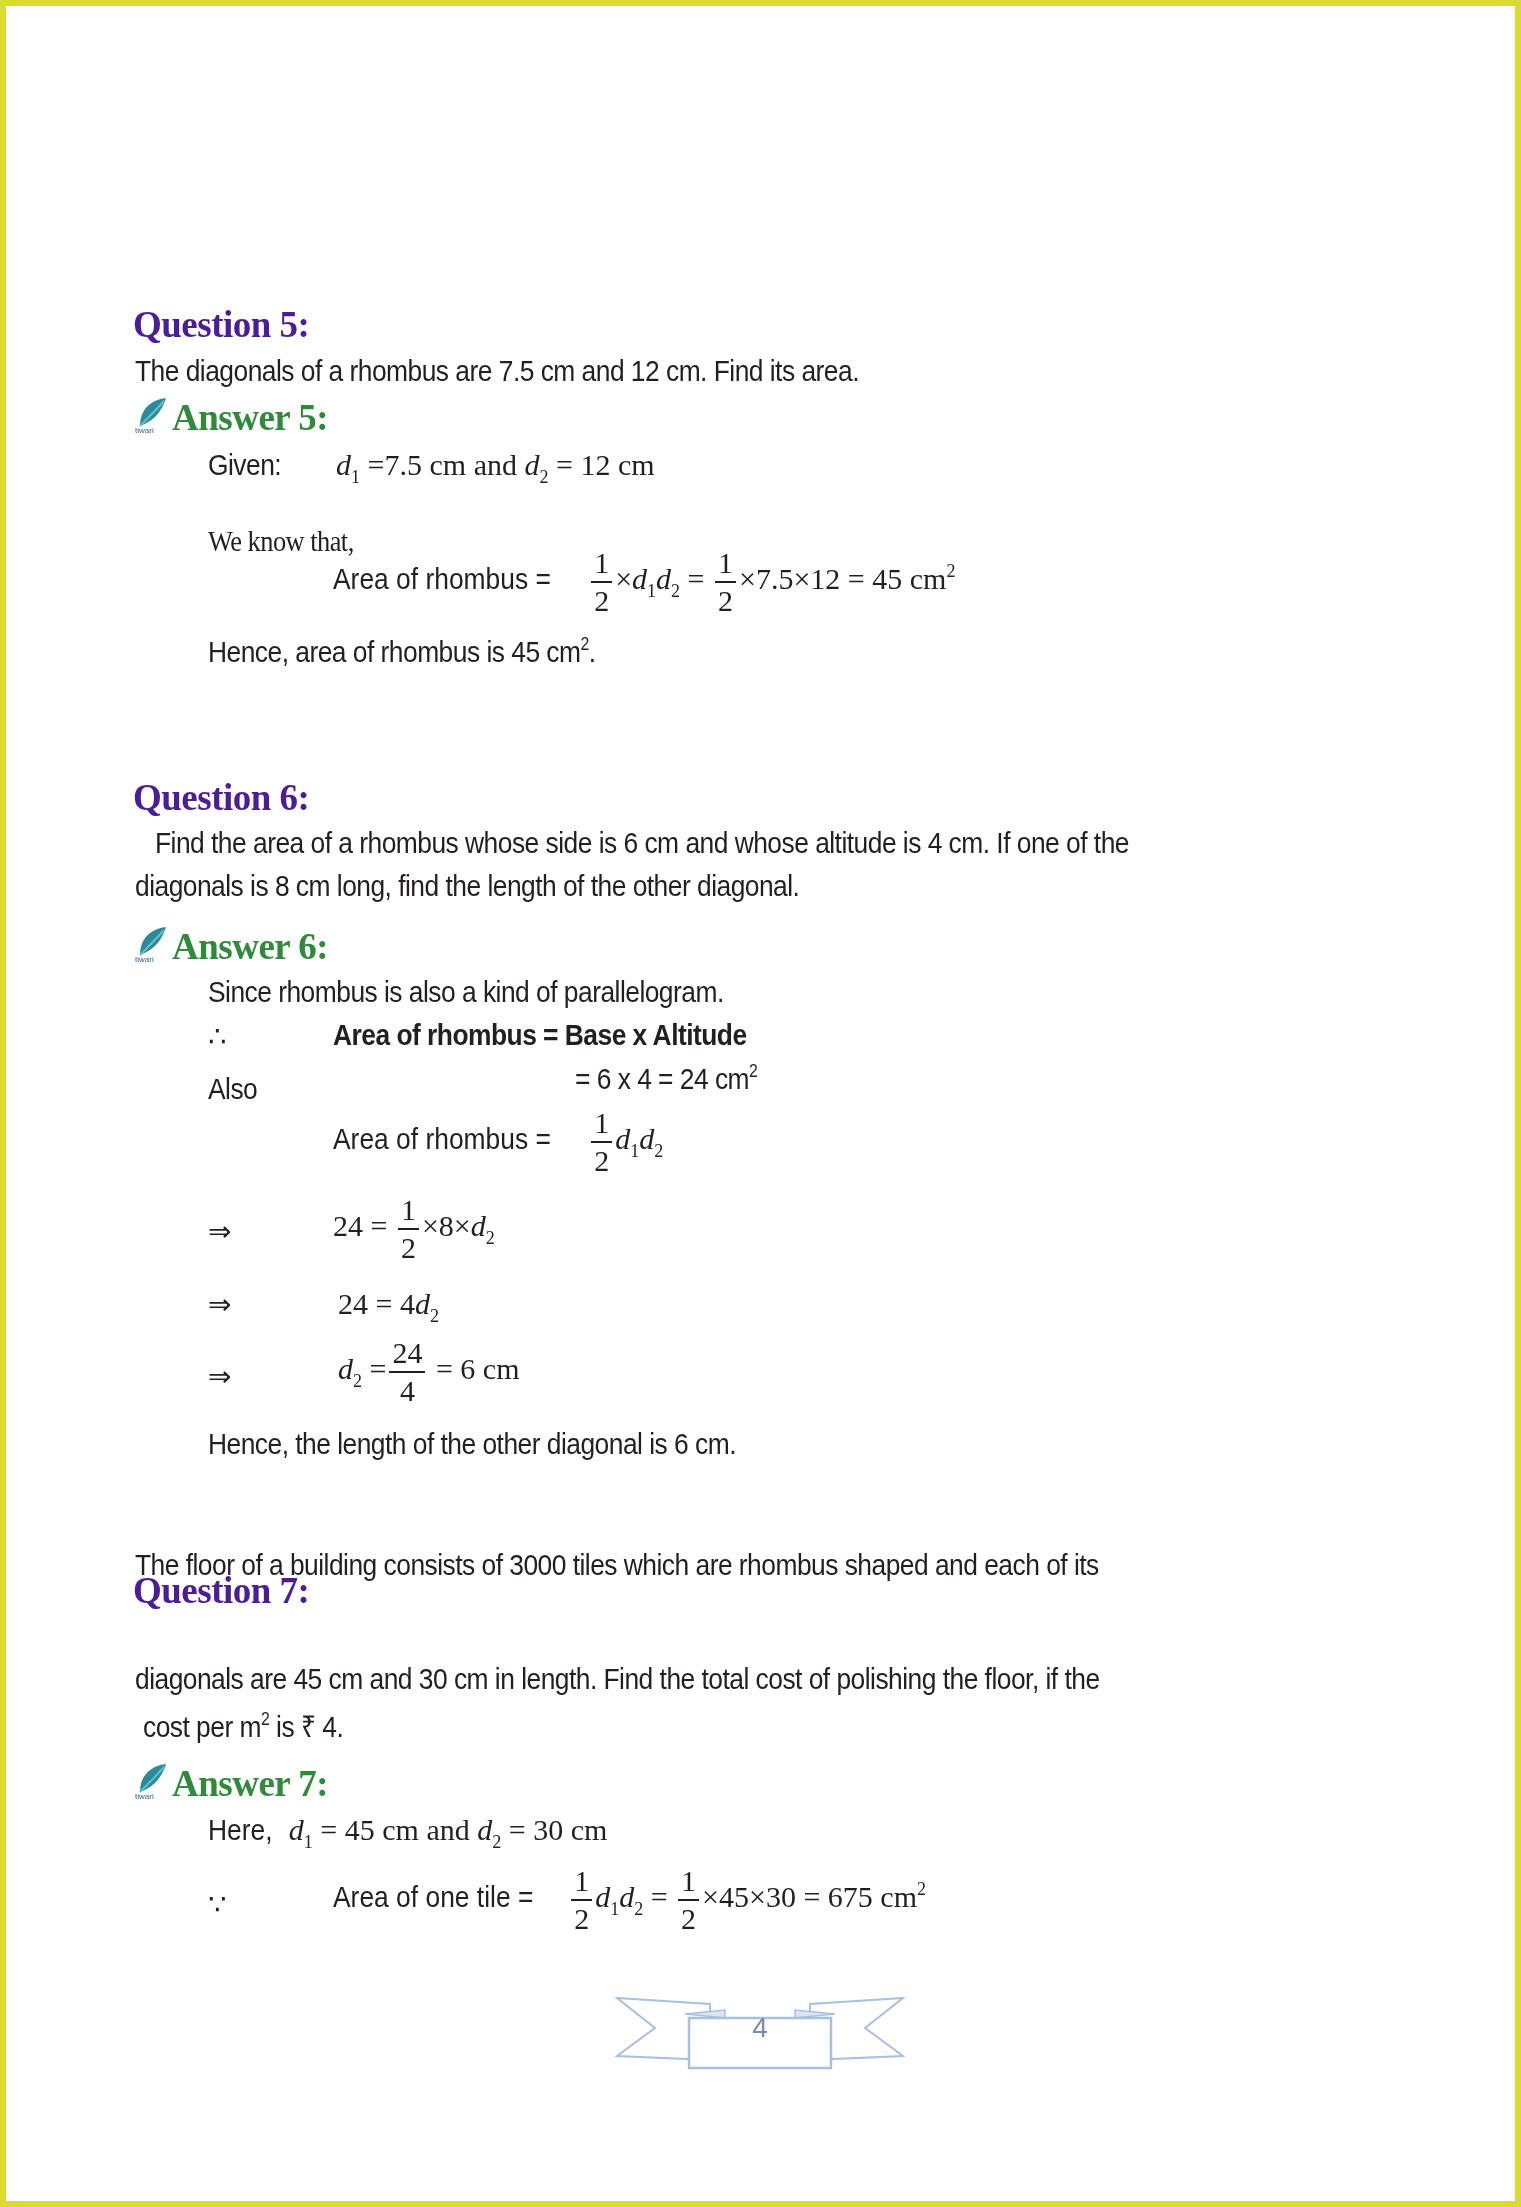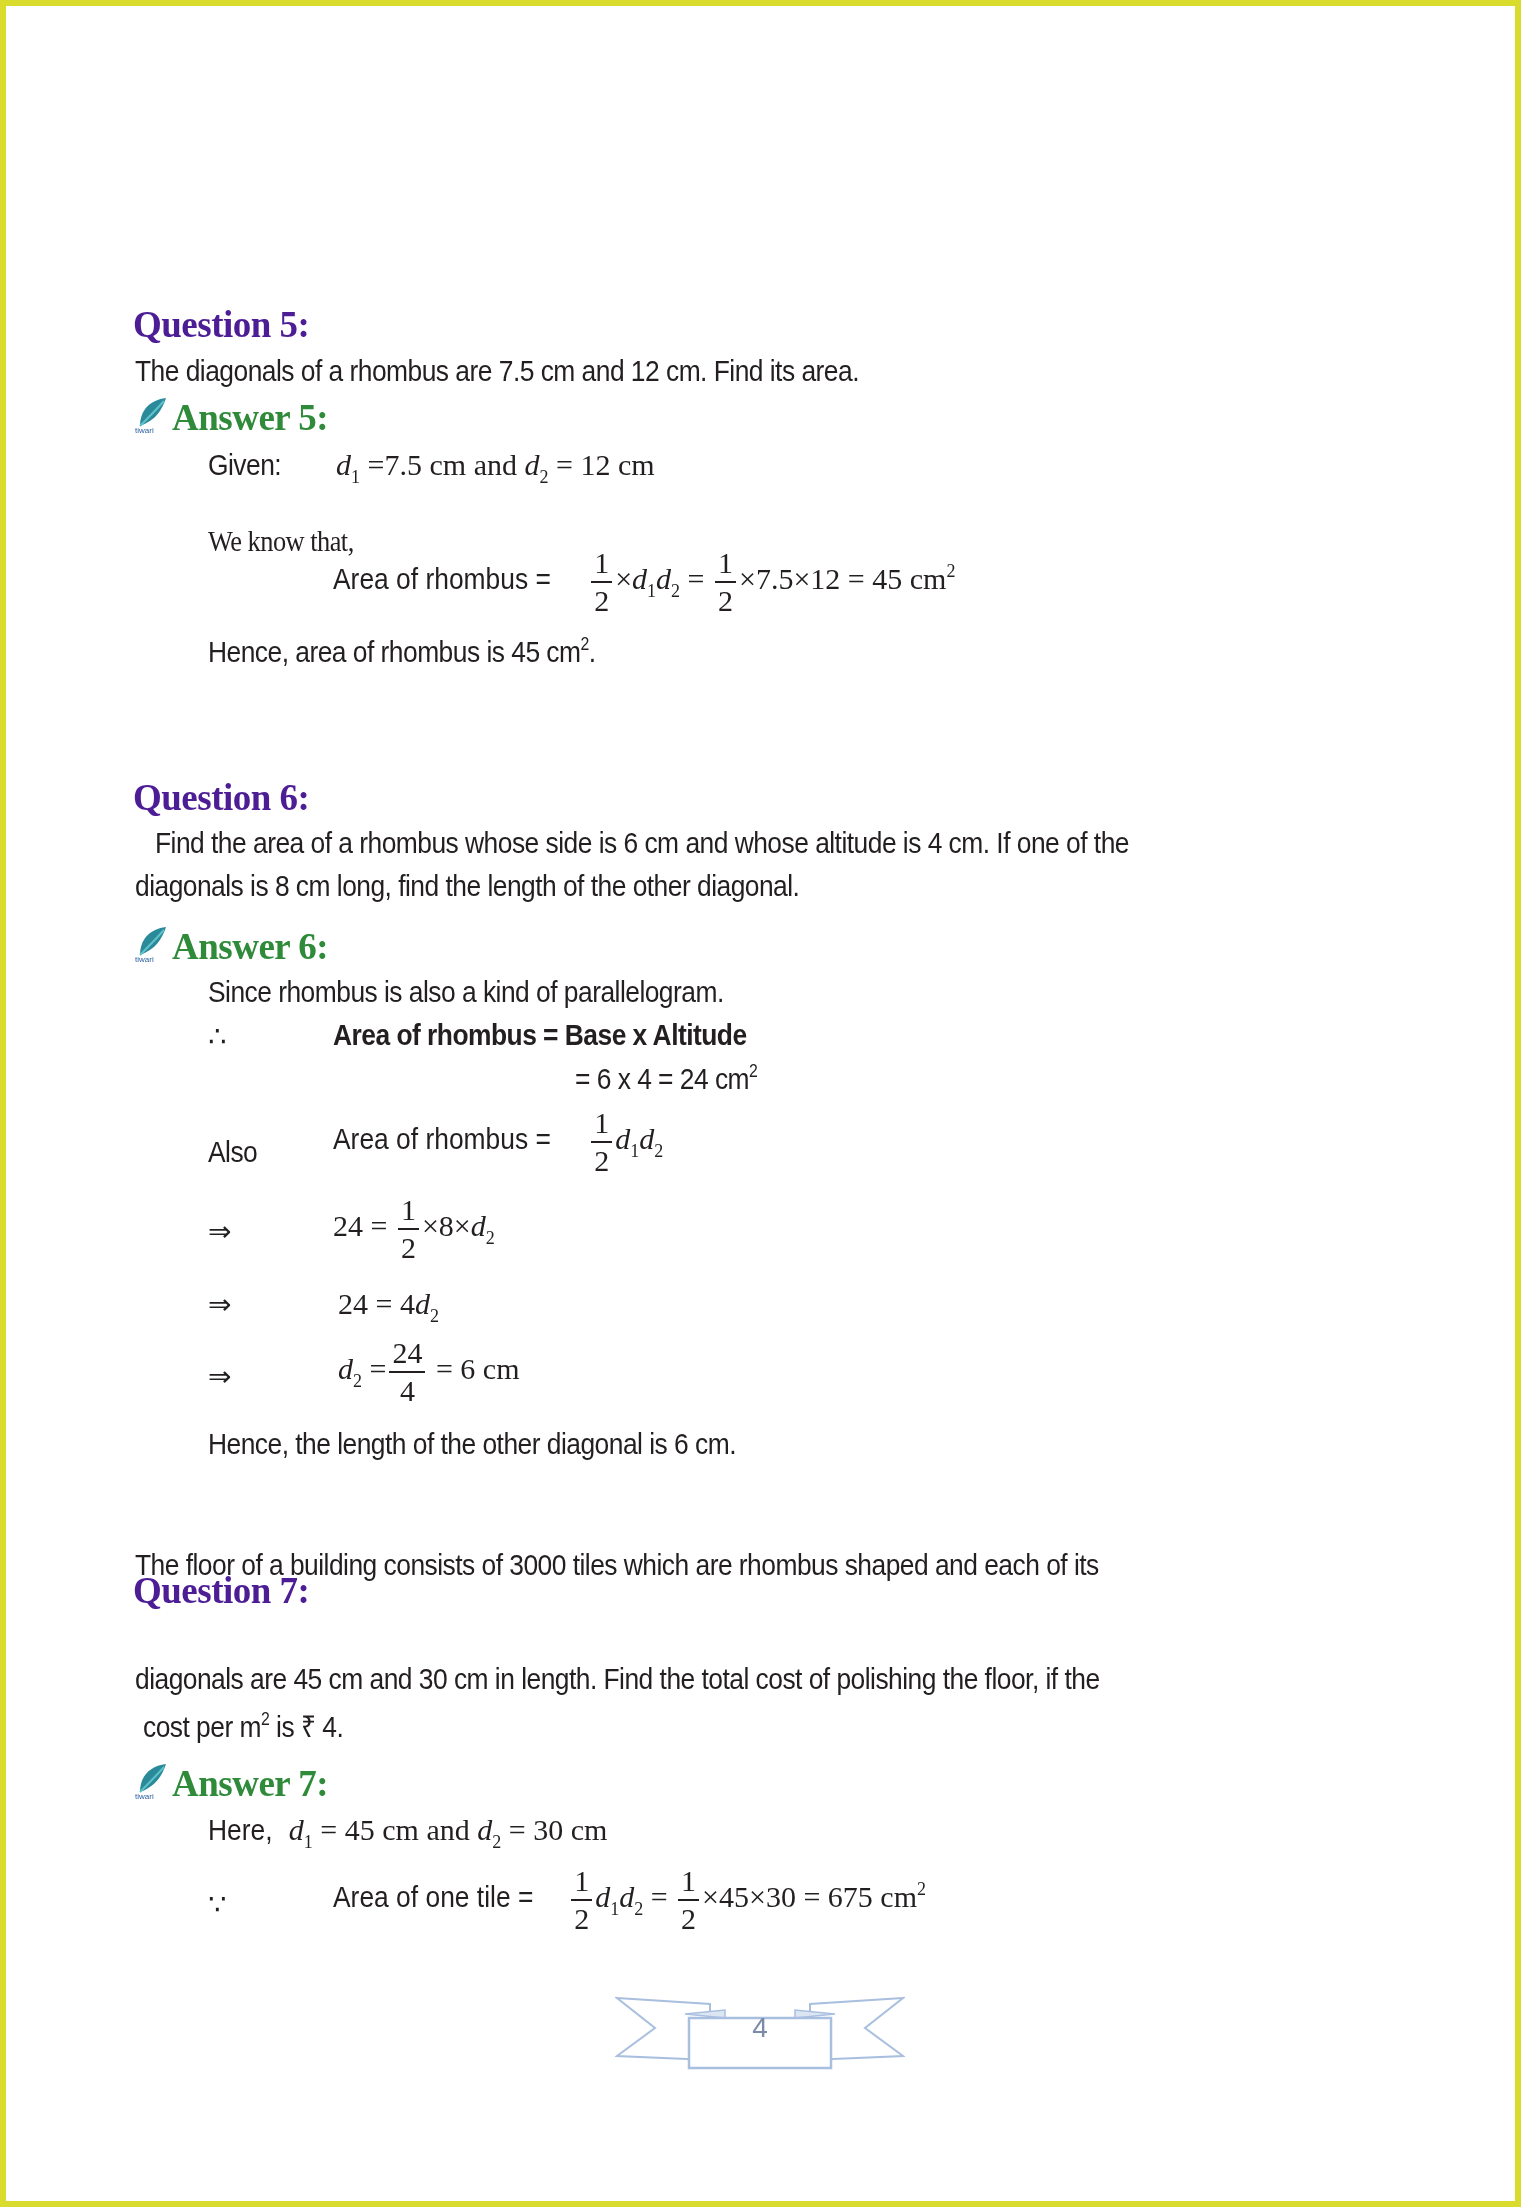--- a/index.html
+++ b/index.html
@@ -121,21 +121,21 @@
 </svg>
 <div class="abs a-title" style="left:172px; top:925px;">Answer 6:</div>
 
 <div class="abs body-text" style="left:208px; top:975px;"><span class="narrow">Since rhombus is also a kind of parallelogram.</span></div>
 
 <div class="abs symbol" style="left:208px; top:1020px;">∴</div>
 <div class="abs body-text" style="left:333px; top:1018px;font-weight:bold;"><span class="narrow">Area of rhombus = Base x Altitude</span></div>
 
 <div class="abs body-text" style="left:575px; top:1061px;"><span class="narrow"><span>= 6 x 4 = 24 cm</span><span class="sup">2</span></span></div>
 
-<div class="abs body-text" style="left:208px; top:1135px;text-align:right;"><span class="narrow">Also</span></div>
+<div class="abs body-text" style="left:208px; top:1072px;text-align:right;"><span class="narrow">Also</span></div>
 <div class="abs math" style="left:333px; top:1108px;">
   <span class="narrow" style="font-family:'Liberation Sans',sans-serif;">Area of rhombus =</span>
   <span class="frac"><span class="num">1</span><span class="den">2</span></span><i>d</i><span class="sub">1</span><i>d</i><span class="sub">2</span>
 </div>
 
 <div class="abs symbol" style="left:208px; top:1215px;">⇒</div>
 <div class="abs math" style="left:333px; top:1195px;">
   <span>24 =</span>
   <span class="frac"><span class="num">1</span><span class="den">2</span></span><span>×8×</span><i>d</i><span class="sub">2</span>
 </div>

